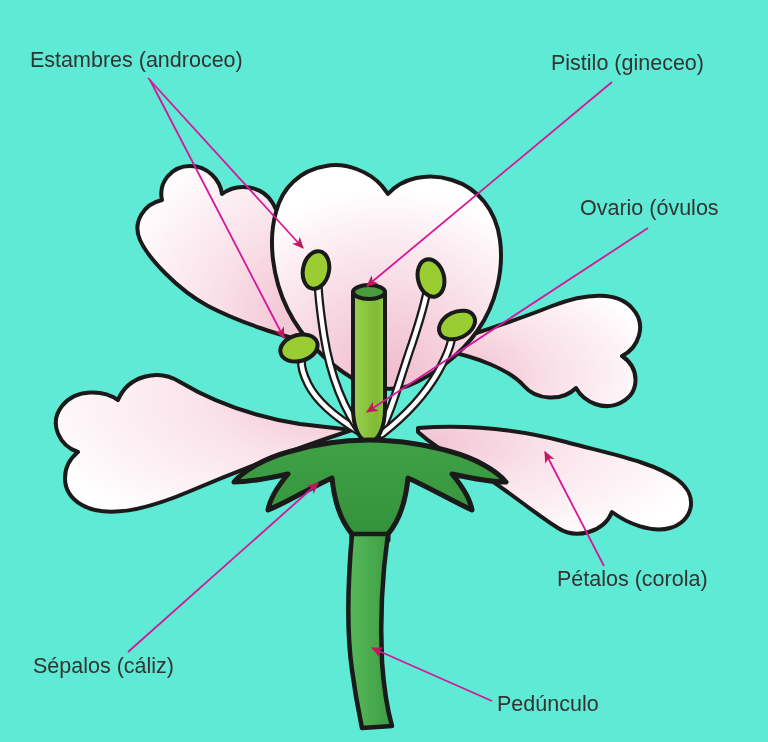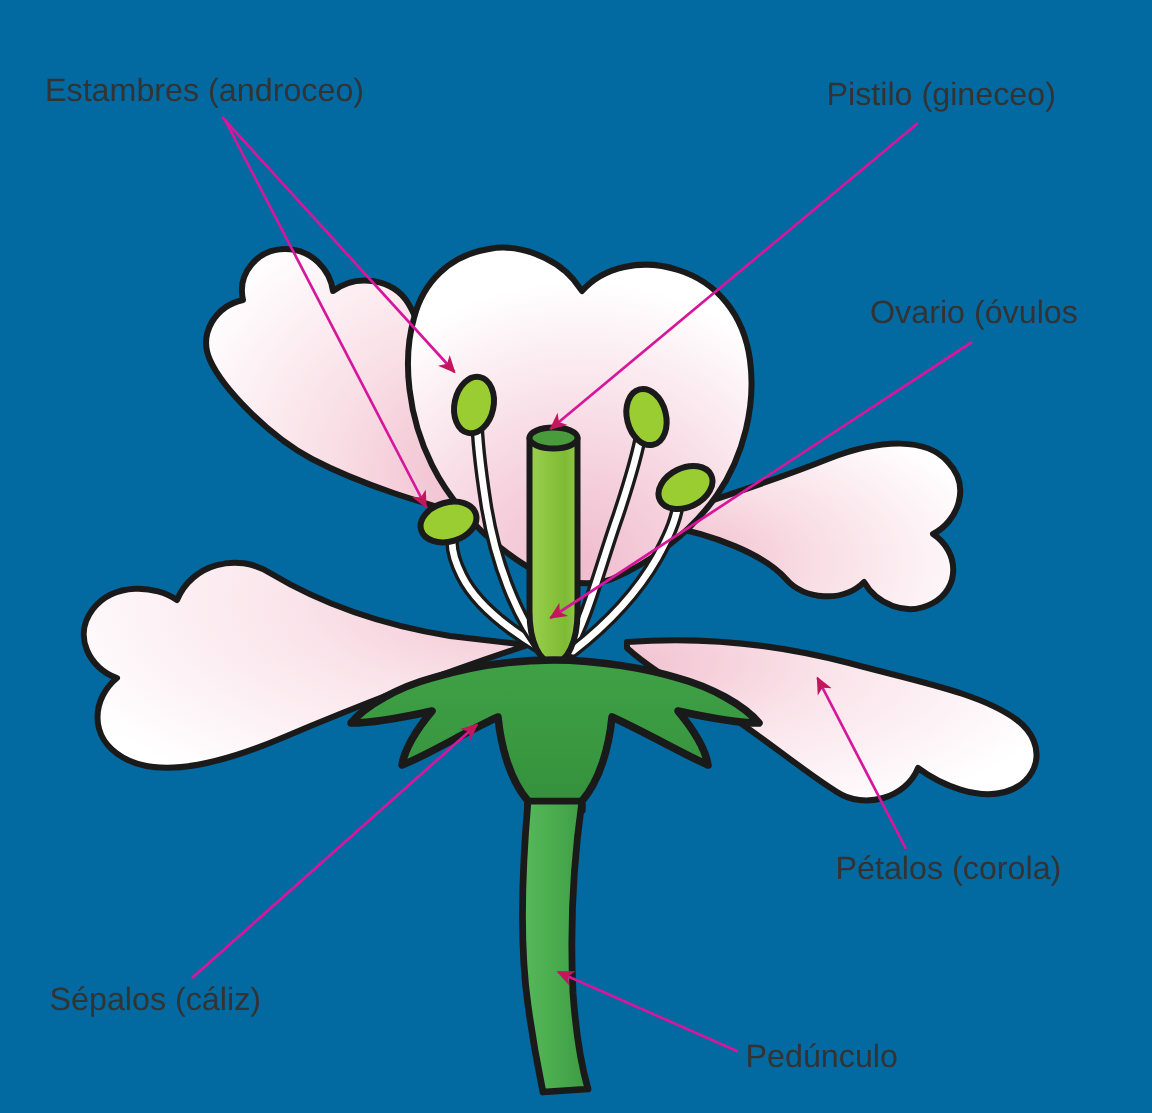--- a/index.html
+++ b/index.html
@@ -4,21 +4,21 @@
 <style>
   html, body {
     margin: 0;
     padding: 0;
     background: #ffffff;
   }
   #page {
     position: relative;
     width: 768px;
     height: 742px;
-    background: #0369a1;
+    background: #5eead4;
     overflow: hidden;
     font-family: "Liberation Sans", sans-serif;
   }
   #diagram-svg {
     position: absolute;
     left: 0;
     top: 0;
     width: 768px;
     height: 742px;
   }

